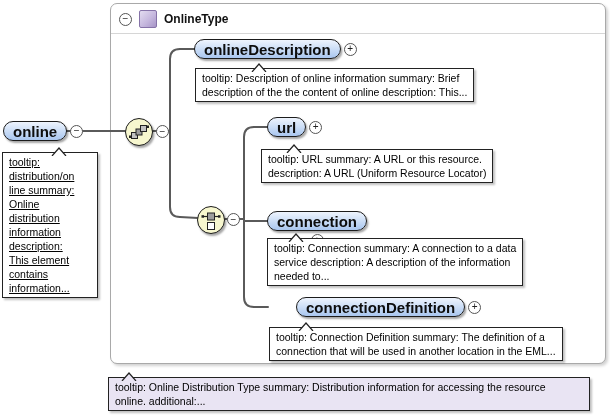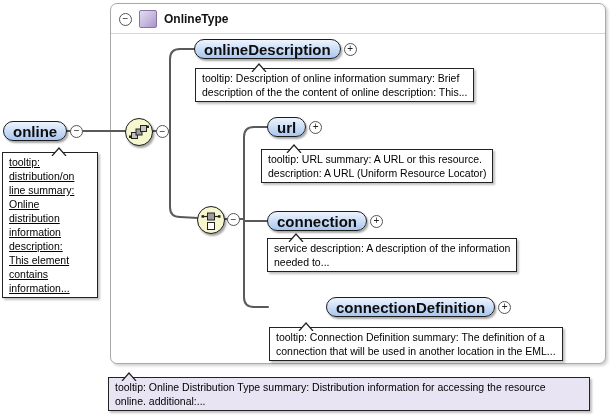--- a/index.html
+++ b/index.html
@@ -138,35 +138,36 @@
 <div class="abs tooltip" style="left:261px;top:149px;">
   <span class="arrow" style="left:24px;">
     <svg width="16" height="9">
         <path d="M1,9 L8,1 L15,9" fill="#ffffff" stroke="#222" stroke-width="1.2"></path>
       </svg>
   </span>
 <div class="tl">tooltip: URL summary: A URL or this resource.</div>
     <div class="tl">description: A URL (Uniform Resource Locator)</div>
   </div>
 
-<div class="abs row" style="left:267px;top:211px;">
+<div class="abs row" style="left:267px;top:211px;flex-direction:column;">
   <div class="capsule">connection</div>
   <span class="toggle">+</span>
 </div>
 <div class="abs tooltip" style="left:267px;top:238px;">
   <span class="arrow" style="left:20px;">
     <svg width="16" height="9">
         <path d="M1,9 L8,1 L15,9" fill="#ffffff" stroke="#222" stroke-width="1.2"></path>
       </svg>
   </span>
+<div class="tl">tooltip: Connection summary: A connection to a data</div>
     <div class="tl">service description: A description of the information</div>
     <div class="tl">needed to...</div>
   </div>
 
-<div class="abs row" style="left:285px;top:297px;padding-left:41px;">
+<div class="abs row" style="left:255px;top:297px;padding-left:41px;">
   <div class="capsule">connectionDefinition</div>
   <span class="toggle">+</span>
 </div>
 <div class="abs tooltip" style="left:269px;top:327px;">
   <span class="arrow" style="left:28px;">
     <svg width="16" height="9">
         <path d="M1,9 L8,1 L15,9" fill="#ffffff" stroke="#222" stroke-width="1.2"></path>
       </svg>
   </span>
 <div class="tl">tooltip: Connection Definition summary: The definition of a</div>

